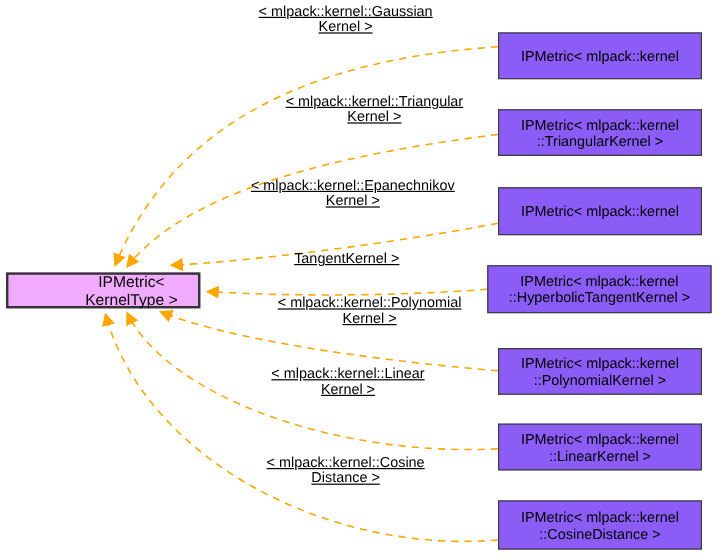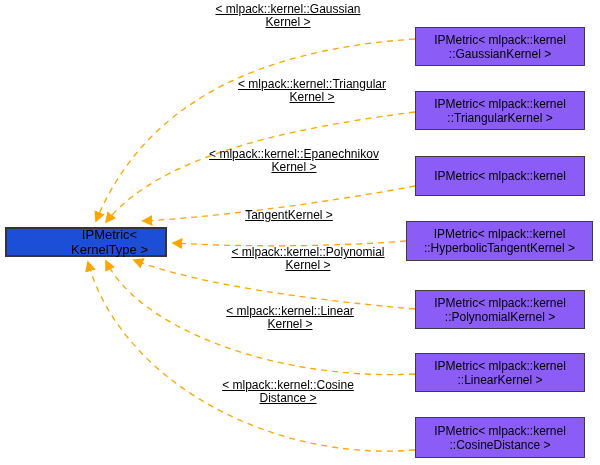--- a/index.html
+++ b/index.html
@@ -16,21 +16,21 @@
     position:absolute;
     background:#8b5cf6;
     border:1px solid #3d3d3d;
     display:flex;flex-direction:column;align-items:center;justify-content:center;
     font-size:12px;line-height:14px;text-align:center;
     box-sizing:border-box;
     cursor:pointer;
   }
   .main-node{
     position:absolute;
-    background:#1d4ed8;
+    background:#f0abfc;
     border:2px solid #353535;
     display:flex;align-items:center;justify-content:center;
     font-size:13px;text-align:center;
     box-sizing:border-box;
     padding-left:47px;
   }
   .edge-label{
     position:absolute;
     transform:translateX(-50%);
     font-size:12px;line-height:13px;
@@ -60,21 +60,20 @@
       <path d="M 415,450 C 270,462 120,380 88,262" marker-end="url(#arrow)"></path>
     </g>
   </svg>
 
   <div class="main-node" style="left:5px;top:227px;width:162px;height:30px;">
     <span>IPMetric&lt; KernelType &gt;</span>
   </div>
 
   <div class="node" style="left:415px;top:27px;width:170px;height:39px;">
     <span>IPMetric&lt; mlpack::kernel</span>
-    <span>::GaussianKernel &gt;</span>
   </div>
   <div class="node" style="left:415px;top:91px;width:170px;height:39px;">
     <span>IPMetric&lt; mlpack::kernel</span>
     <span>::TriangularKernel &gt;</span>
   </div>
   <div class="node" style="left:415px;top:156px;width:170px;height:40px;">
     <span>IPMetric&lt; mlpack::kernel</span>
   </div>
   <div class="node" style="left:406px;top:221px;width:187px;height:40px;">
     <span>IPMetric&lt; mlpack::kernel</span>

